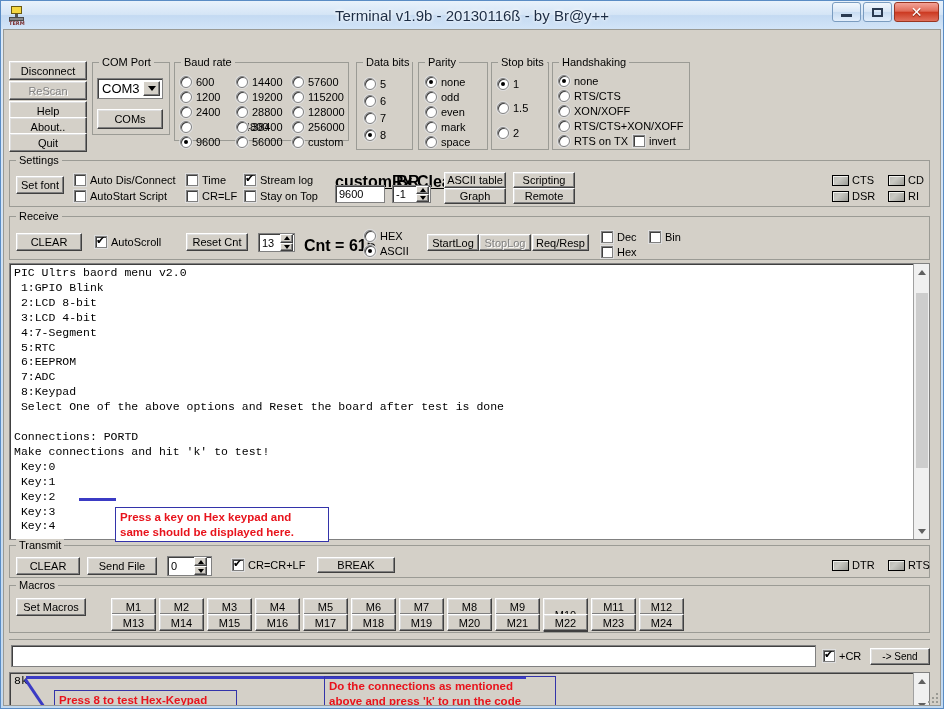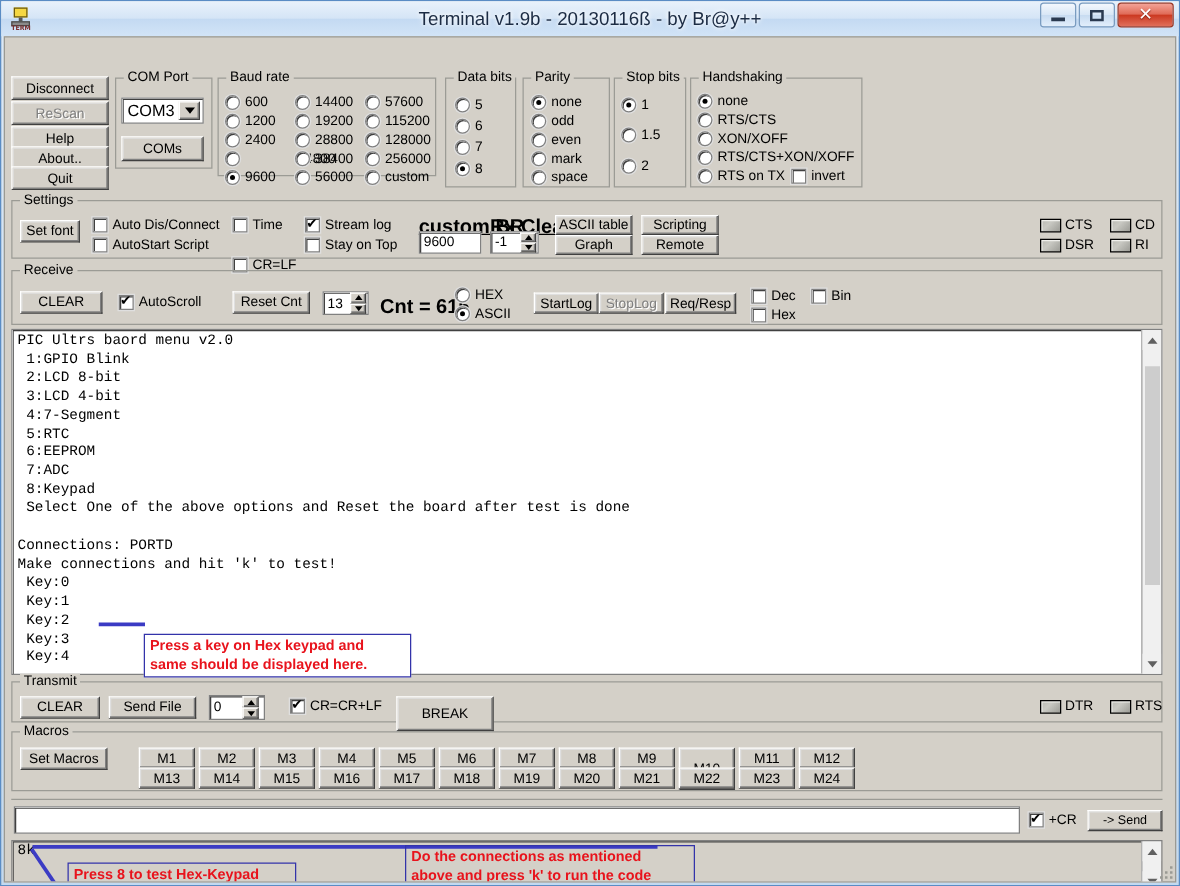--- a/index.html
+++ b/index.html
@@ -442,21 +442,21 @@
         <span>Auto Dis/Connect</span>
       </div>
     <div class="chk" style="left:70px;top:160px;">
         <span class="box"></span>
         <span>AutoStart Script</span>
       </div>
     <div class="chk" style="left:182px;top:144px;">
         <span class="box"></span>
         <span>Time</span>
       </div>
-    <div class="chk" style="left:182px;top:160px;margin-top:16px;">
+    <div class="chk" style="left:182px;top:160px;">
         <span class="box"></span>
         <span>CR=LF</span>
       </div>
     <div class="chk on" style="left:240px;top:144px;">
         <span class="box"></span>
         <span>Stream log</span>
       </div>
     <div class="chk" style="left:240px;top:160px;">
         <span class="box"></span>
         <span>Stay on Top</span>
@@ -585,21 +585,21 @@
           <i class="tri-u-s"></i>
         </div>
       <div>
           <i class="tri-d-s"></i>
         </div>
     </div>
     <div class="chk on" style="left:228px;top:529px;">
         <span class="box"></span>
         <span>CR=CR+LF</span>
       </div>
-    <div class="btn" style="left:313px;top:527px;width:78px;height:28px;">BREAK</div>
+    <div class="btn" style="left:313px;top:527px;width:78px;height:16px;">BREAK</div>
     <div class="led" style="left:828px;top:529px;">
         <span class="lamp"></span>
         <span>DTR</span>
       </div>
     <div class="led" style="left:884px;top:529px;">
         <span class="lamp"></span>
         <span>RTS</span>
       </div>
 
     <div class="gb" style="left:5px;top:555px;width:921px;height:48px;">

